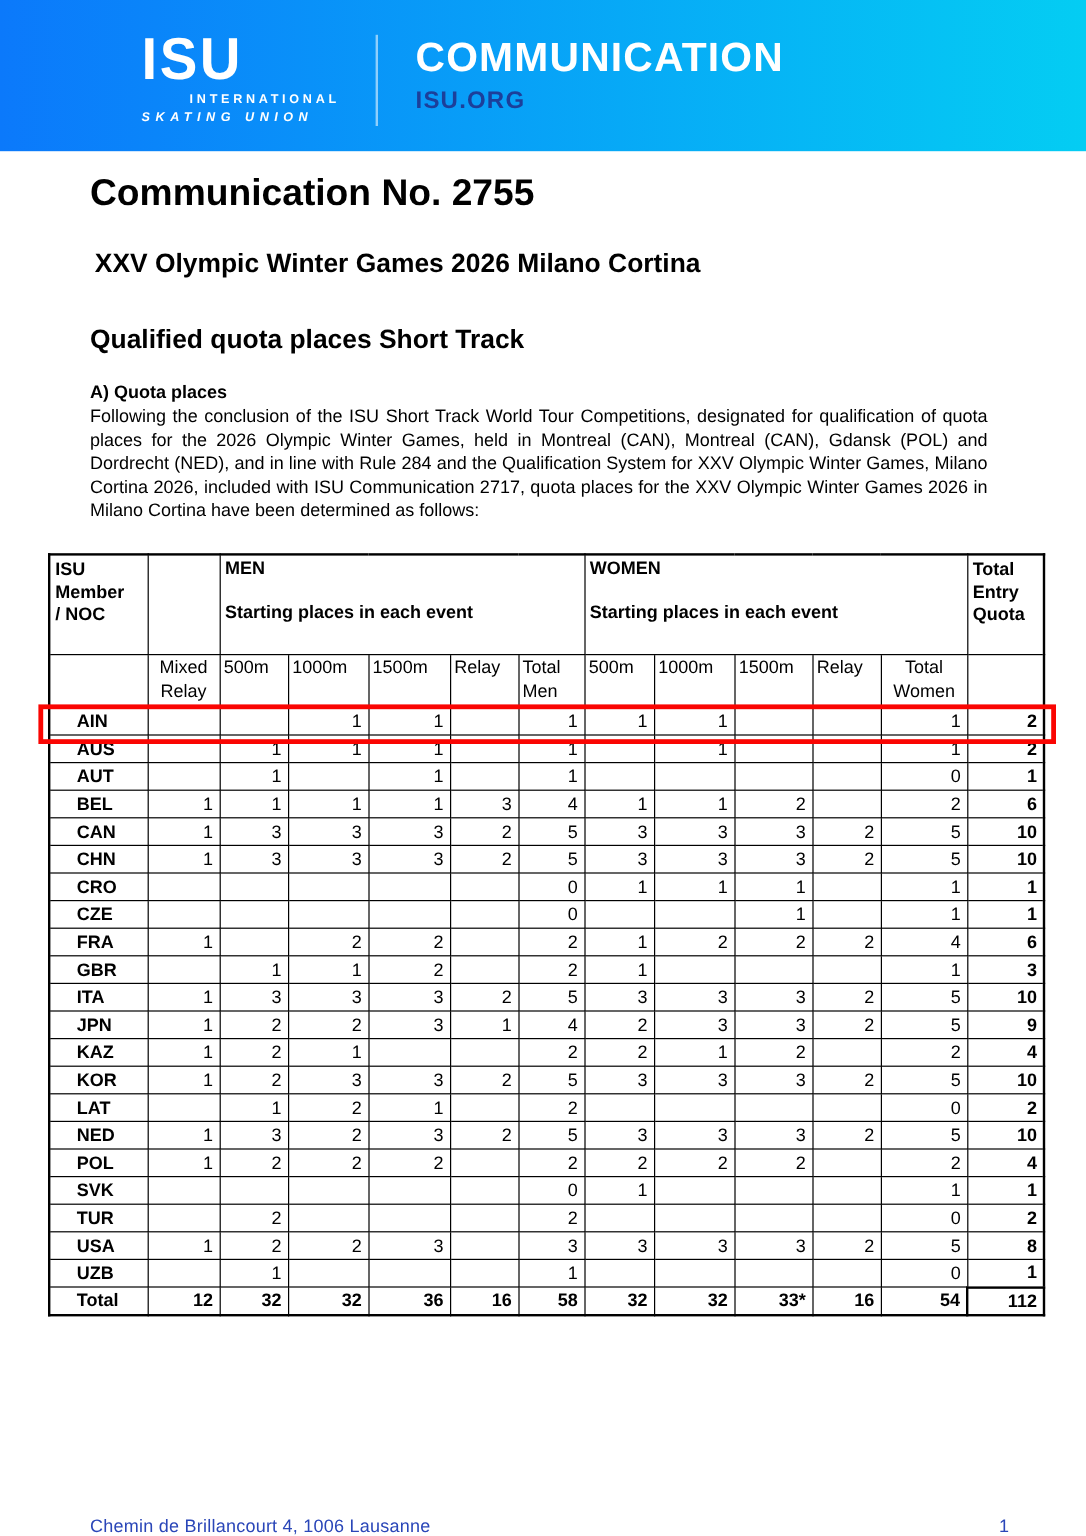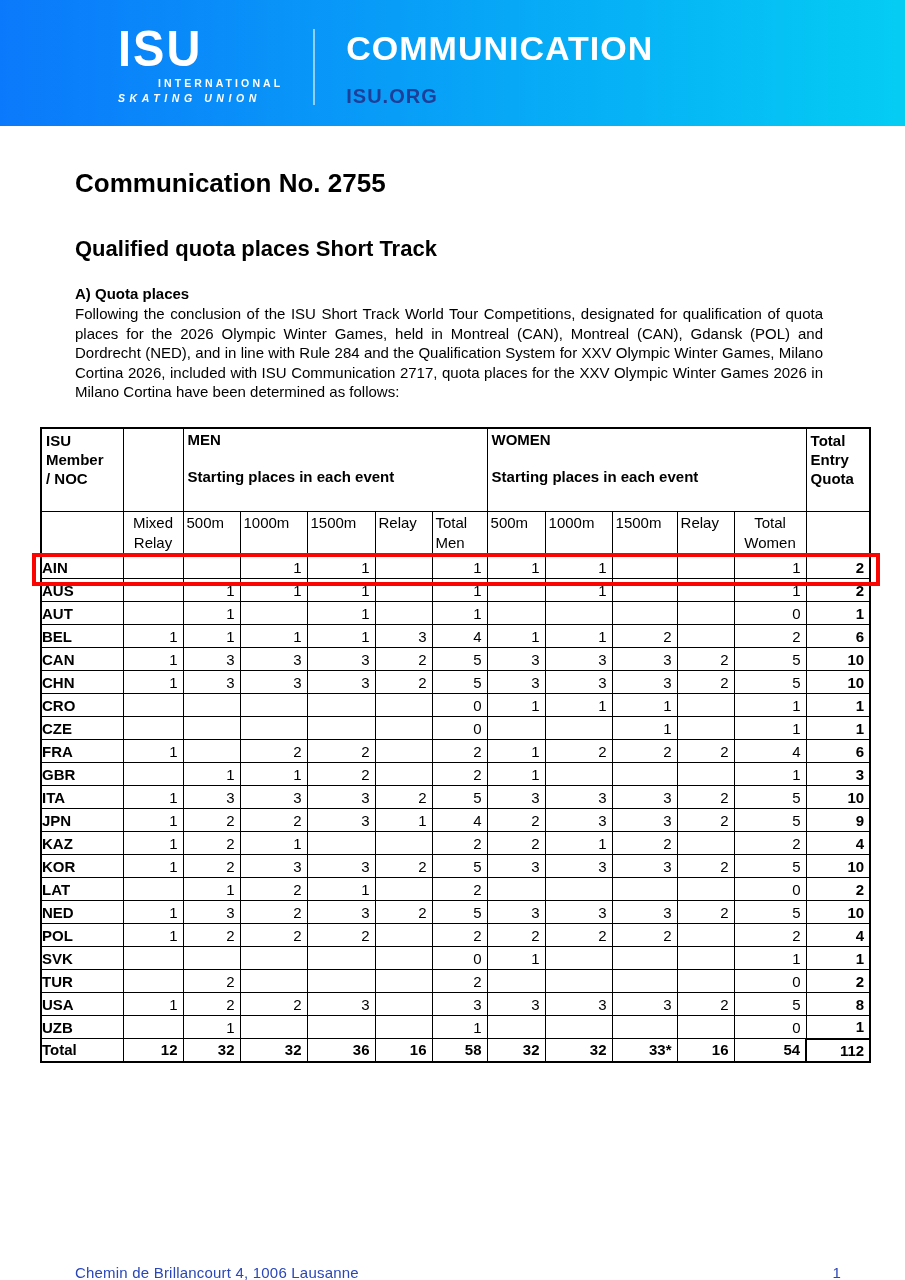--- a/index.html
+++ b/index.html
@@ -20,23 +20,23 @@
     letter-spacing:2px; transform:scaleY(1.05);
   }
   .logo-cap1 { margin-top:6px; font-size:10.5px; font-weight:bold; color:#fff; letter-spacing:3.1px;padding-left:40px; }
   .logo-cap2 { margin-top:3px; font-size:10.5px; font-weight:bold; color:#fff; letter-spacing:4.6px;font-style:italic; }
   .band-divider {
     width:2px; height:76px; background:rgba(255,255,255,0.55);
     margin:2px 31px 0 30px; flex:none;
   }
   .band-text { padding-top:3px; }
   .band-title { color:#fff; font-weight:bold; font-size:34px; letter-spacing:1px; line-height:36px; }
-  .band-site { color:var(--site_link_blue,#1c3f9a); font-weight:bold; font-size:20px; letter-spacing:1px; margin-top:19px; }
+  .band-site { color:var(--site_link_blue,#1c3f9a); font-weight:bold; font-size:20px; letter-spacing:1px; margin-top:7px; }
   
-  .doc-title { font-size:26px; font-weight:bold; margin:42px 0 0 75px; }
+  .doc-title { font-size:31px; font-weight:bold; margin:17px 0 0 75px; }
   .doc-subtitle { font-size:22px; font-weight:bold; margin:28px 0 0 79px; }
   .section-heading { font-size:22px; font-weight:bold; margin:37px 0 0 75px; }
   .sub-heading { font-size:15px; font-weight:bold; margin:23px 16px 0 75px; }
   .intro {
     margin:2px 0 0 75px; width:748px; font-size:15px; line-height:19.5px;
     text-align:justify;
   }
   
   .table-wrap { position:relative; margin:25px 0 0 40px; width:829px; }
   table.quota {
@@ -45,21 +45,21 @@
   }
   .quota th, .quota td { border:1.5px solid #000; overflow:hidden; }
   .quota thead th { text-align:left; vertical-align:top; padding:2px 4px; font-weight:bold; }
   .quota .hr1 { height:84px; }
   .quota .hr2 { height:44px; }
   .quota .hr2 th { font-weight:normal; line-height:20px; padding:1px 3px; }
   .pre { white-space:pre-line; line-height:19px; }
   .grp-sub { margin-top:20px; }
   .c { text-align:center !important; }
   .quota td { height:23px; }
-  td.noc { font-weight:bold; padding-left:0; text-align:left; }
+  td.noc { font-weight:bold; padding-left:22px; text-align:left; }
   td.num { text-align:right; padding-right:5px; }
   td.teq { font-weight:bold; }
   tr.total-row td { font-weight:bold; }
   tr.total-row td.teq { border-width:2.5px; }
   .annotation {
     position:absolute; top:126px; left:-8px;
     width:calc(100% + 19px); height:33px;
     border:4px solid var(--annotation_red,#fa0502);
     pointer-events:none;
   }
@@ -81,20 +81,21 @@
   </div>
   <div class="band-divider"></div>
   <div class="band-text">
     <div class="band-title">COMMUNICATION</div>
     <div class="band-site">ISU.ORG</div>
   </div>
 </header>
 
 <main>
   <h1 class="doc-title">Communication No. 2755</h1>
+  <h2 class="doc-subtitle">XXV Olympic Winter Games 2026 Milano Cortina</h2>
   <h2 class="section-heading">Qualified quota places Short Track</h2>
   <h3 class="sub-heading">A) Quota places</h3>
   <p class="intro">Following the conclusion of the ISU Short Track World Tour Competitions, designated for qualification of quota places for the 2026 Olympic Winter Games, held in Montreal (CAN), Montreal (CAN), Gdansk (POL) and Dordrecht (NED), and in line with Rule 284 and the Qualification System for XXV Olympic Winter Games, Milano Cortina 2026, included with ISU Communication 2717, quota places for the XXV Olympic Winter Games 2026 in Milano Cortina have been determined as follows:</p>
 
   <div class="table-wrap">
     <table class="quota">
       <colgroup>
         <col style="width:82px">
           <col style="width:60px">
           <col style="width:57px">

